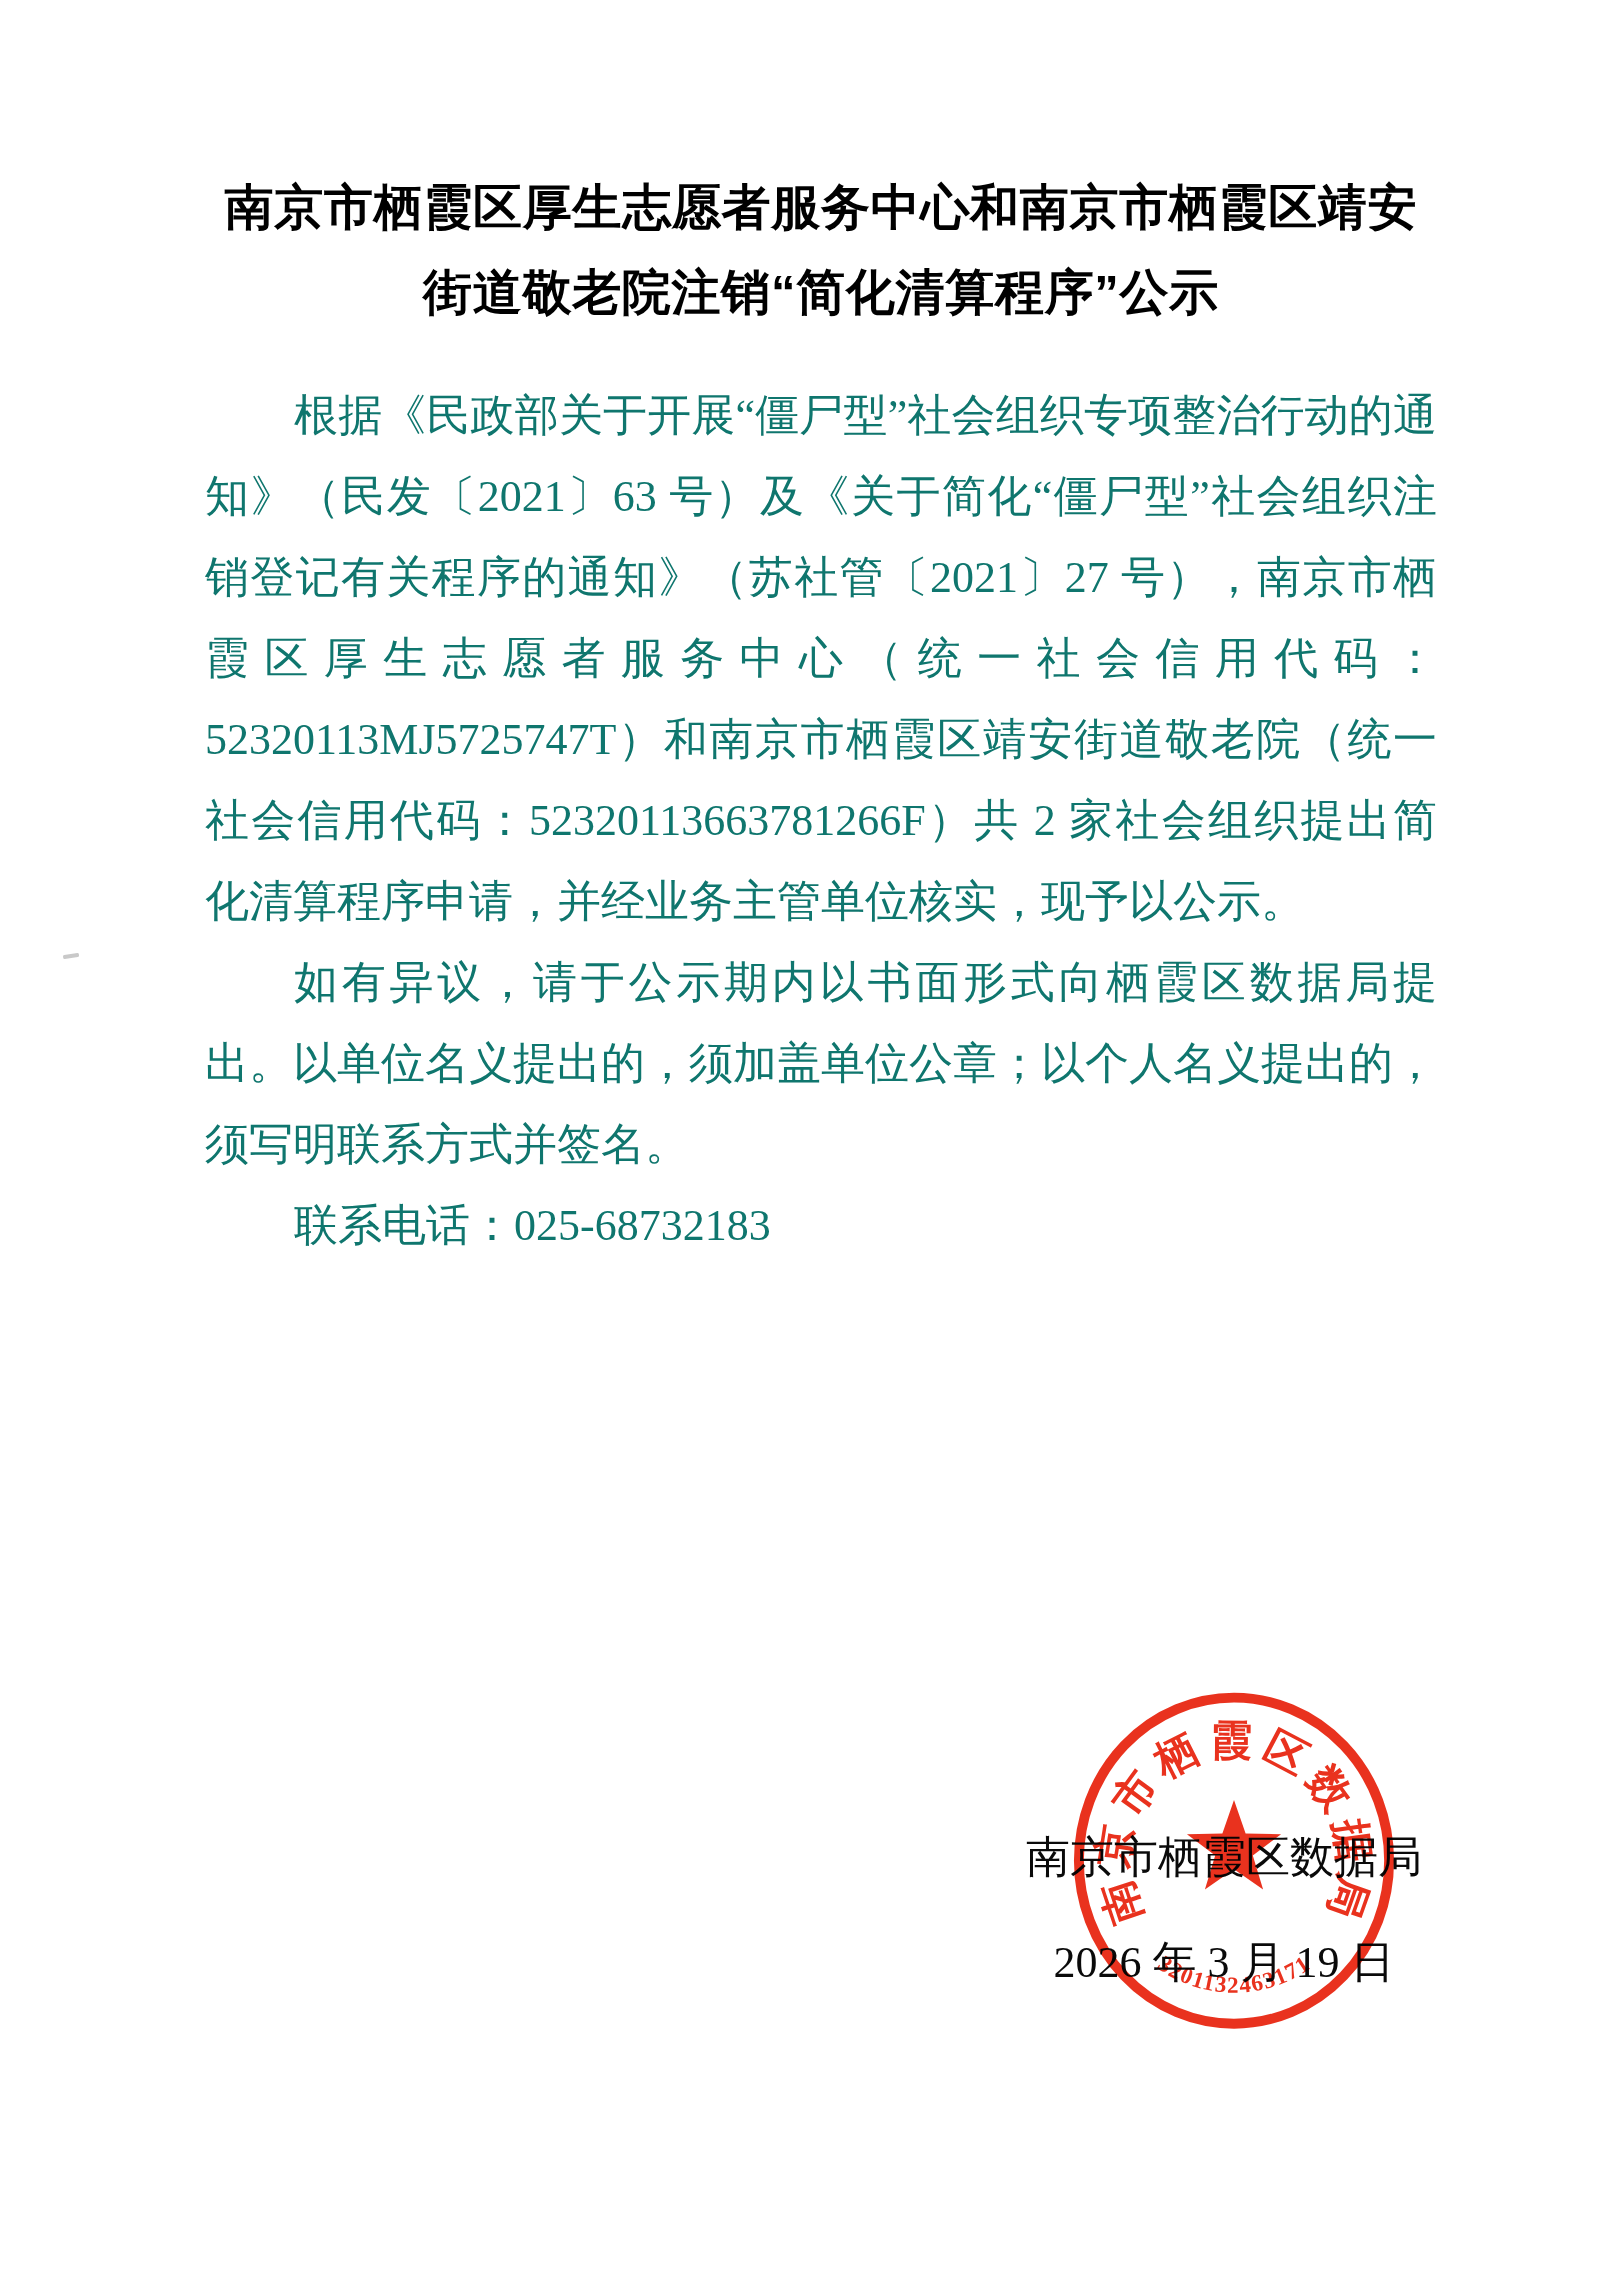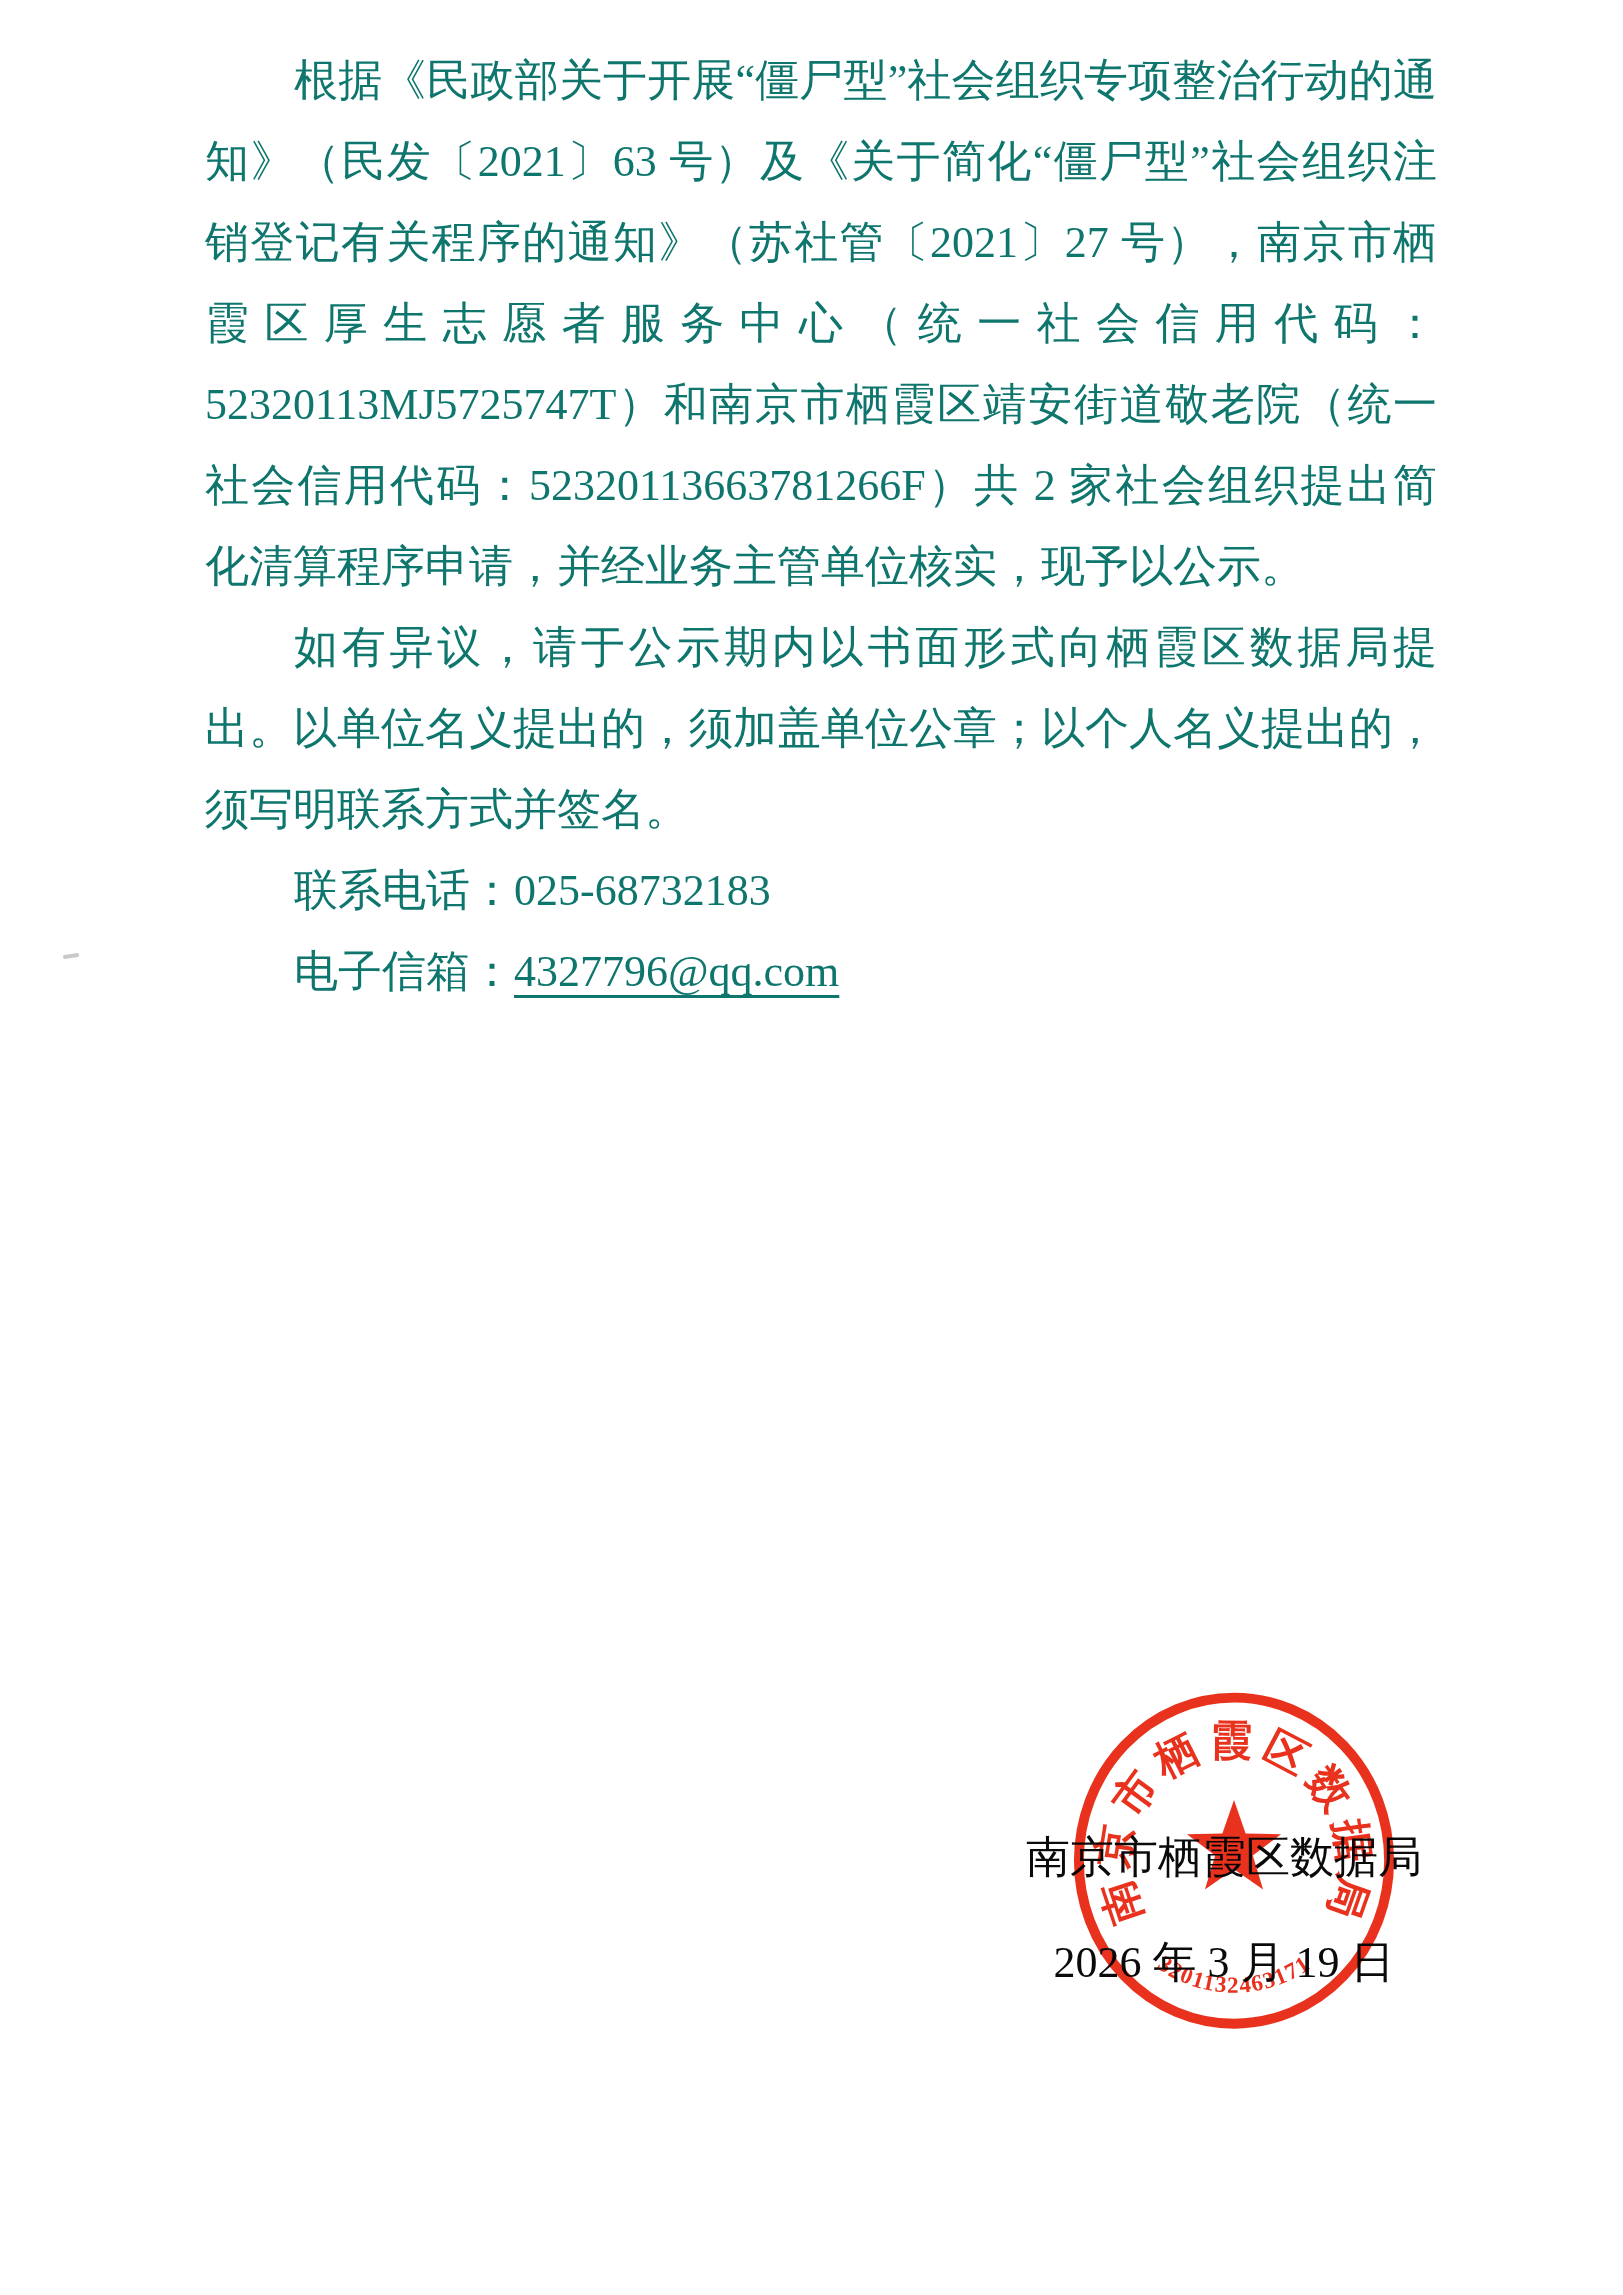--- a/index.html
+++ b/index.html
@@ -85,28 +85,31 @@
 </style>
 </head>
 <body>
 
 <div class="page">
 
   <div class="scan-artifact"></div>
 
   <div class="content">
 
+    <div class="doc-title">
+      <div class="t-line">南京市栖霞区厚生志愿者服务中心和南京市栖霞区靖安</div>
+      <div class="t-line">街道敬老院注销“简化清算程序”公示</div>
+    </div>
 
     <div class="doc-body">
       <div class="para">根据《民政部关于开展“僵尸型”社会组织专项整治行动的通知》（民发〔2021〕63 号）及《关于简化“僵尸型”社会组织注销登记有关程序的通知》（苏社管〔2021〕27 号），南京市栖霞区厚生志愿者服务中心（统一社会信用代码：52320113MJ5725747T）和南京市栖霞区靖安街道敬老院（统一社会信用代码：52320113663781266F）共 2 家社会组织提出简化清算程序申请，并经业务主管单位核实，现予以公示。</div>
       <div class="para">如有异议，请于公示期内以书面形式向栖霞区数据局提出。以单位名义提出的，须加盖单位公章；以个人名义提出的，须写明联系方式并签名。</div>
 
       <div class="contact-line"><span>联系电话：</span><span>025-68732183</span></div>
 
-      <div class="contact-line"><span>电子信箱：</span><span class="email-value">4327796@qq.com</span></div>
 
     </div>
 
   </div>
 
   <div class="signature-block">
     <div>南京市栖霞区数据局</div>
     <div>2026 年 3 月 19 日</div>
   </div>
 

